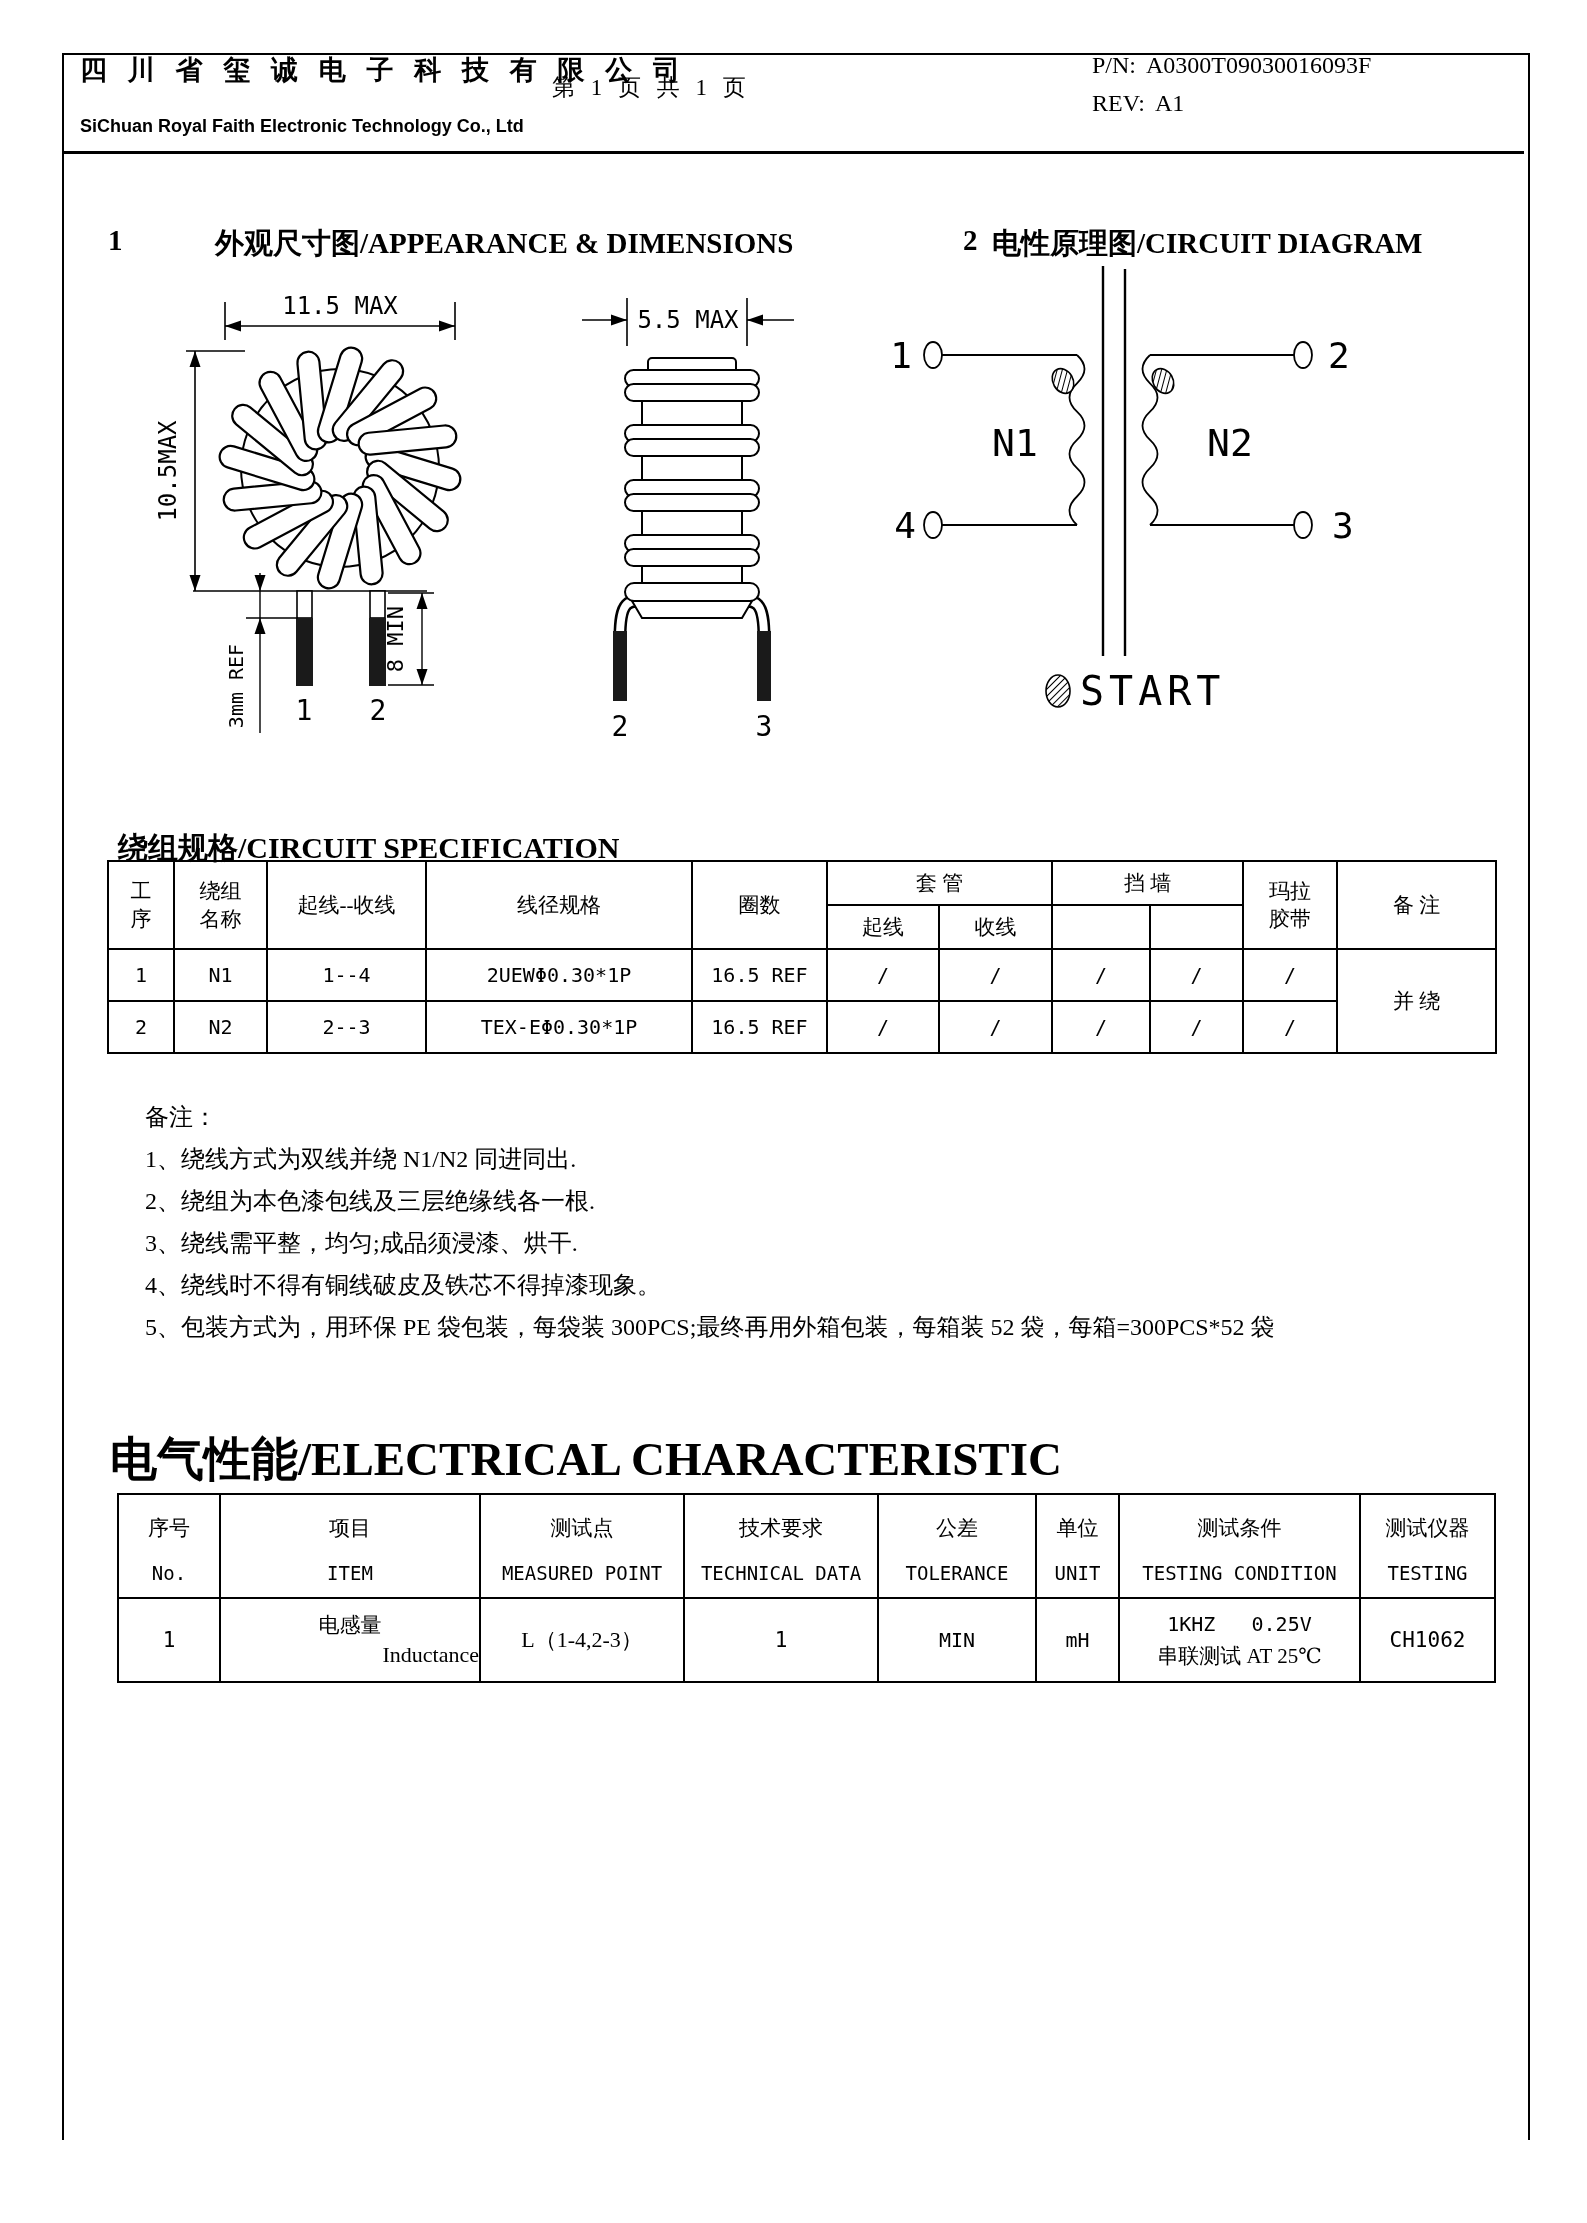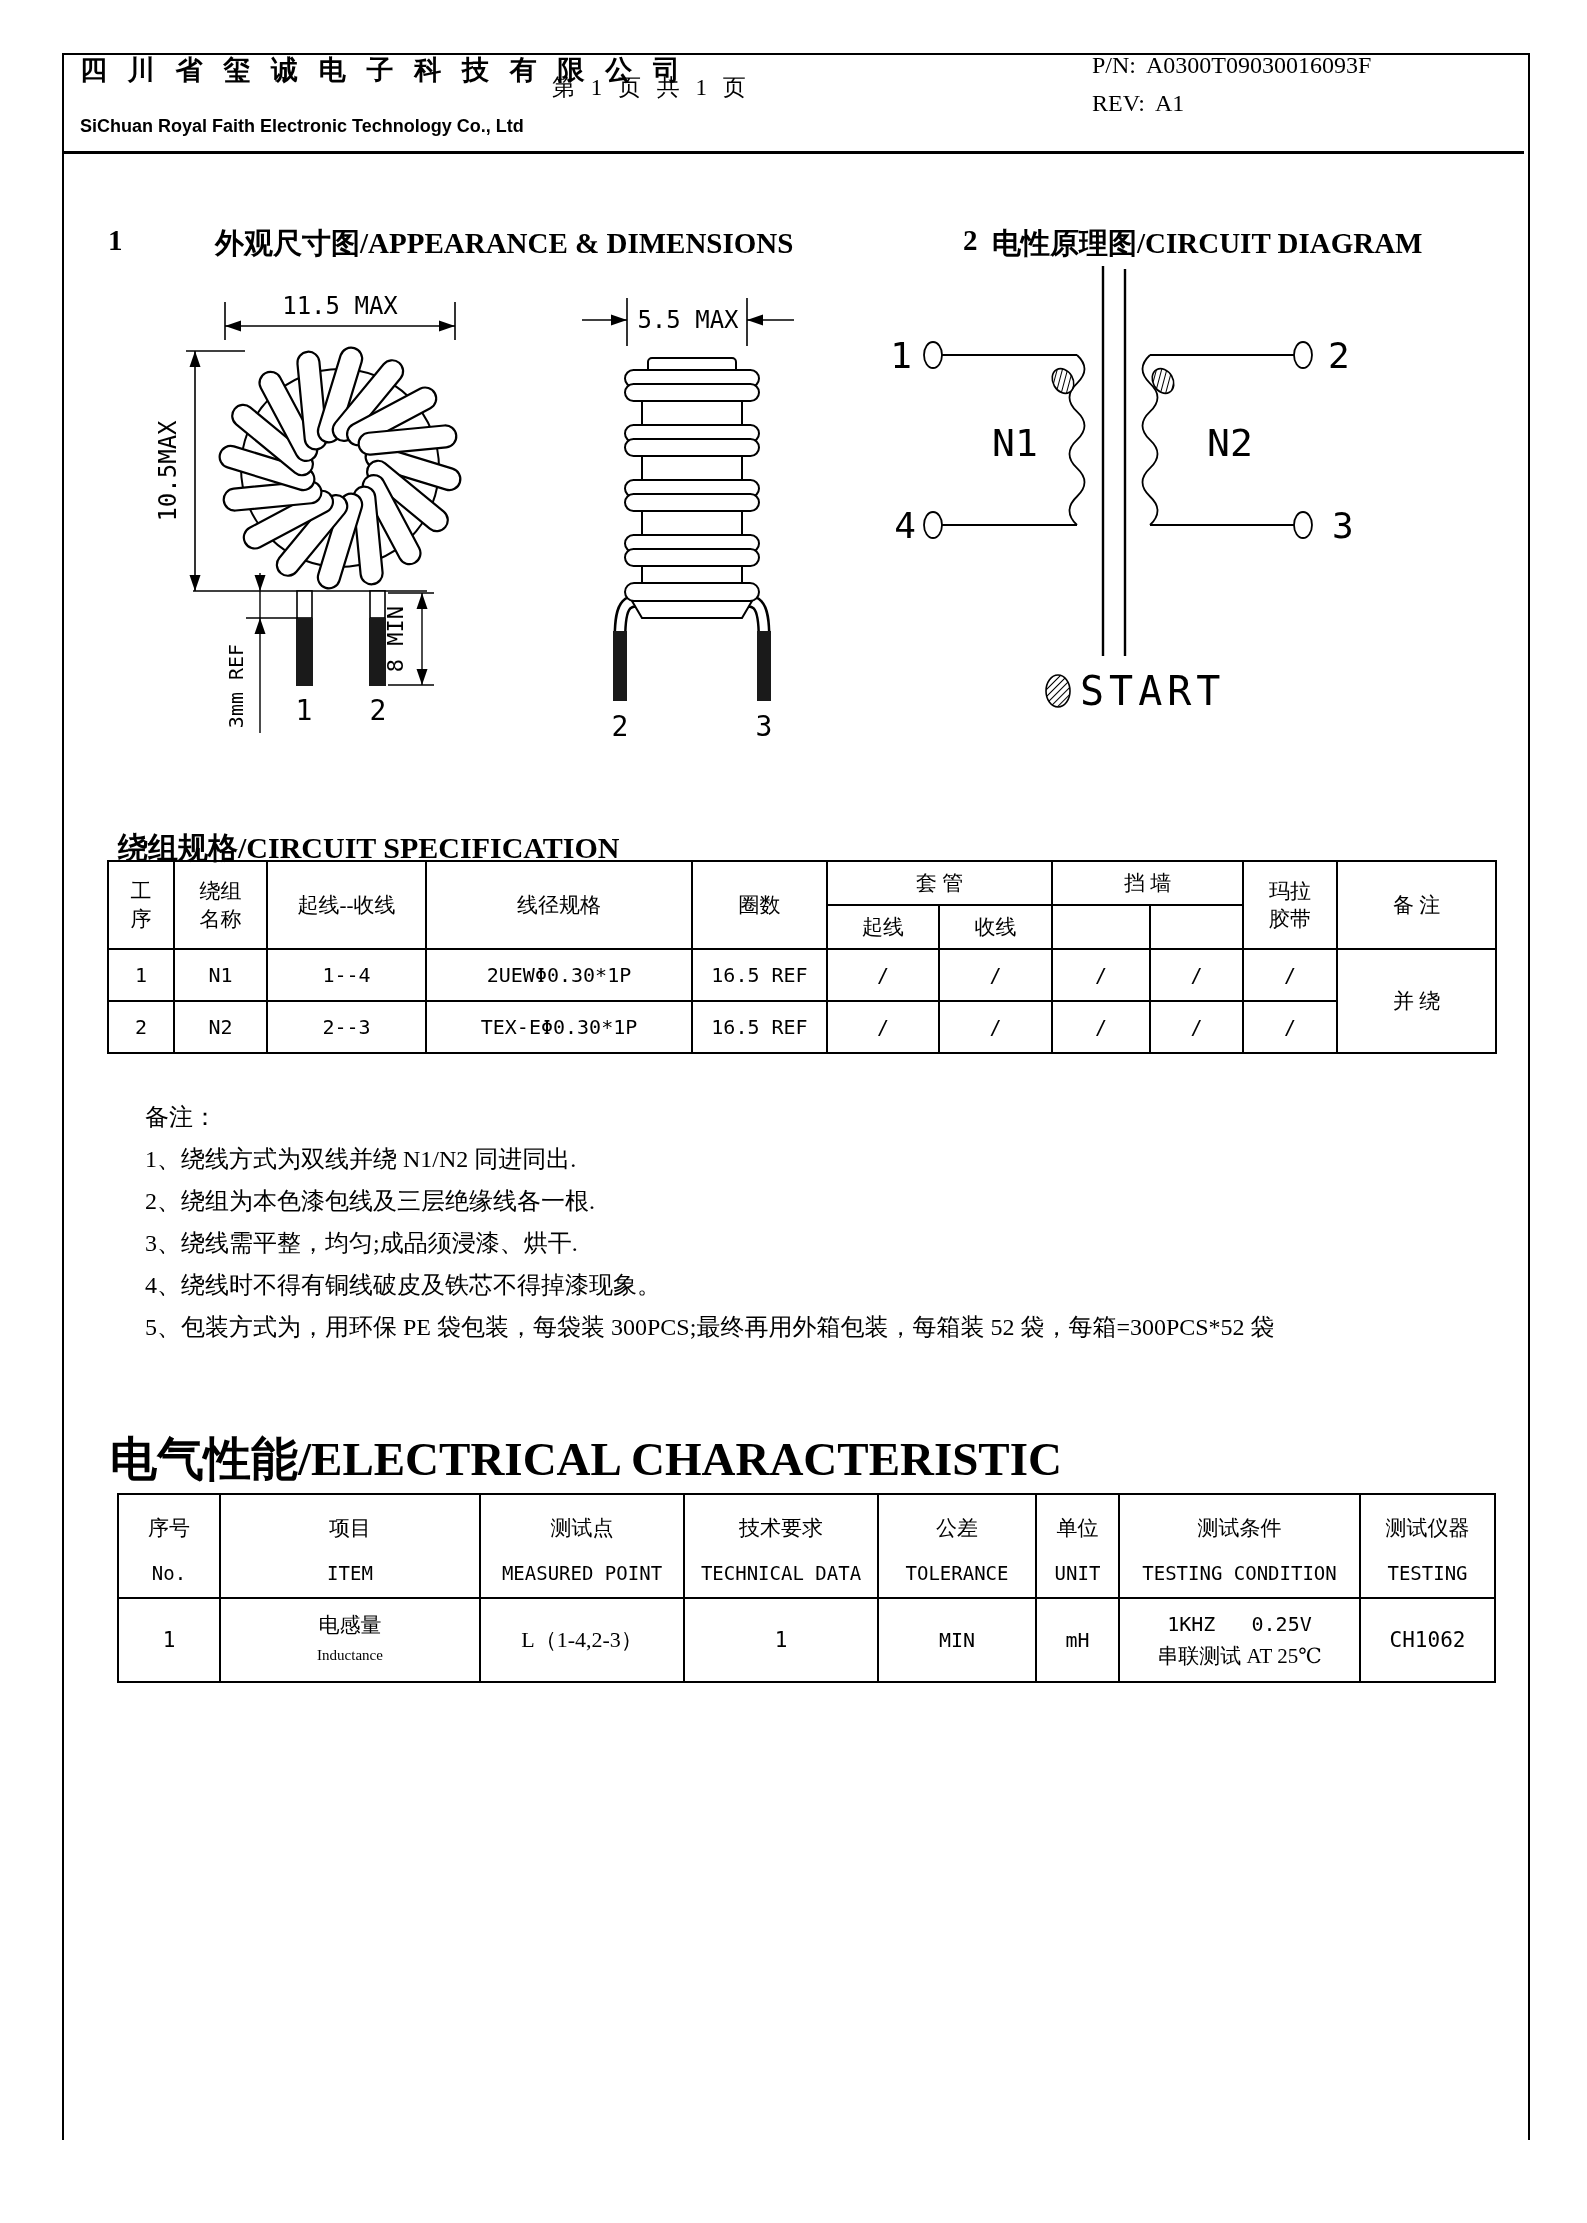--- a/index.html
+++ b/index.html
@@ -21,21 +21,21 @@
   .title-big{font-size:47px;font-weight:bold;}
   table{border-collapse:collapse;table-layout:fixed;}
   td{border:2px solid #000;text-align:center;vertical-align:middle;padding:0;overflow:hidden;}
   .wtable{width:1388px;}
   .wtable td{font-size:21px;}
   .wtable .cad{font-size:20px;}
   .etable{width:1377px;}
   .etable .cn{font-size:21px;margin-top:6px;}
   .etable .en{font-size:19px;margin-top:20px;font-family:"DejaVu Sans Mono","Liberation Mono",monospace;}
   .etable .dcn{font-size:21px;line-height:30px;}
-  .etable .den{font-size:15px;line-height:30px;}
+  .etable .den{font-size:22px;line-height:30px;text-align:right;}
   .notes{left:103px;top:1096px;width:1420px;font-size:24px;}
   .note-line{height:42px;line-height:42px;white-space:nowrap;}
   .note-ind{padding-left:42px;}
   svg text{font-family:"DejaVu Sans Mono","Liberation Mono",monospace;fill:#000;}
 </style>
 </head>
 <body>
 
 <div class="page">
   <div class="frame"></div>

